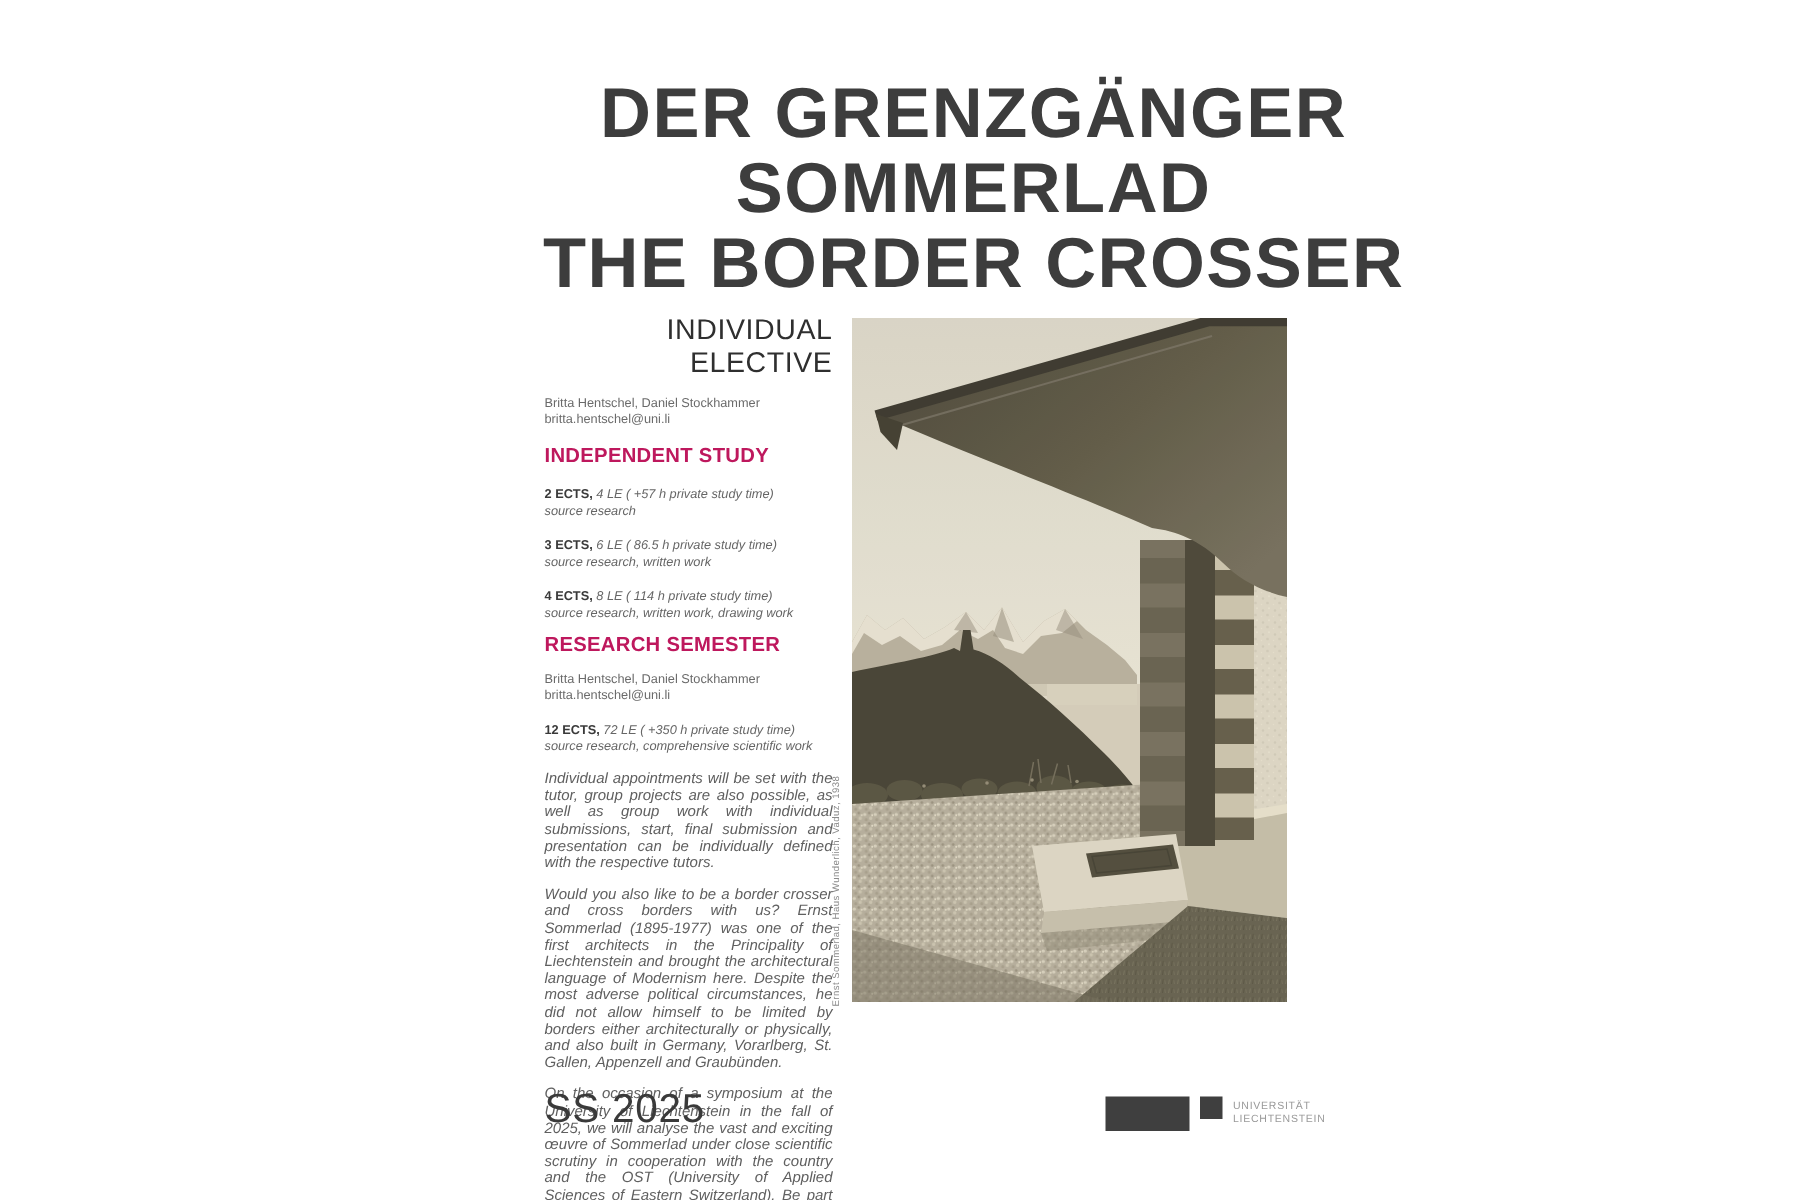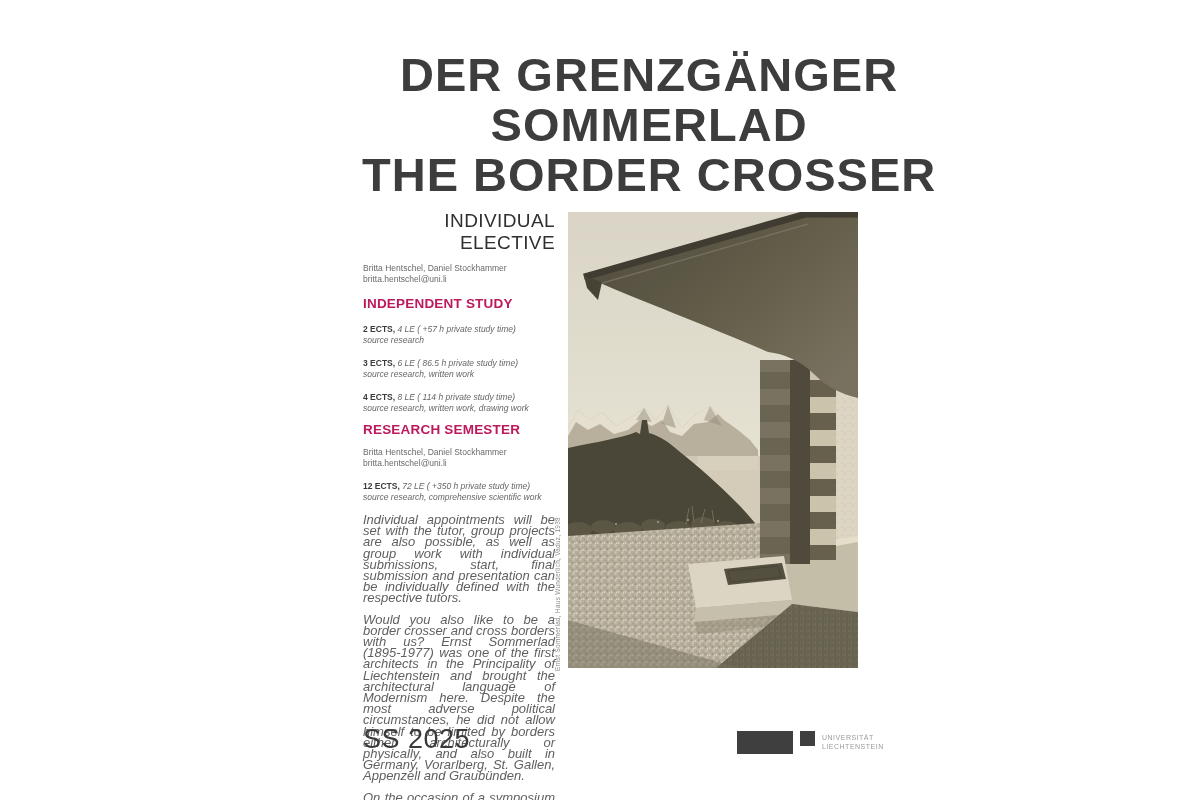--- a/index.html
+++ b/index.html
@@ -24,21 +24,21 @@
   }
   .tutorblock { font-size:8.5px; color:#6a6a6a; line-height:10.5px; margin-bottom:12px; }
   .h-section {
     font-size:13.5px; font-weight:700; color:#be185d;
     letter-spacing:0.2px; margin:0 0 10px 0;
   }
   .opt { font-size:8.5px; line-height:10.5px; margin-bottom:9px; color:#666666;margin-top:13px; }
   .opt .lead { font-weight:700; font-style:normal; color:#3a3a3a; }
   .opt .detail, .opt .tasks { font-style:italic; }
   .para {
-    font-size:13px; font-style:italic; color:#5f5f5f;
+    font-size:10px; font-style:italic; color:#5f5f5f;
     line-height:11.2px; text-align:justify; margin:0 0 10px 0;
   }
   .semester {
     position:absolute; left:3px; top:676px;
     font-size:27px; font-weight:400; color:#3a3a3a; letter-spacing:0.5px;
   }
 
   .photo {
     position:absolute; left:208px; top:164px; width:290px; height:456px;
     background:#e7e3d6;

